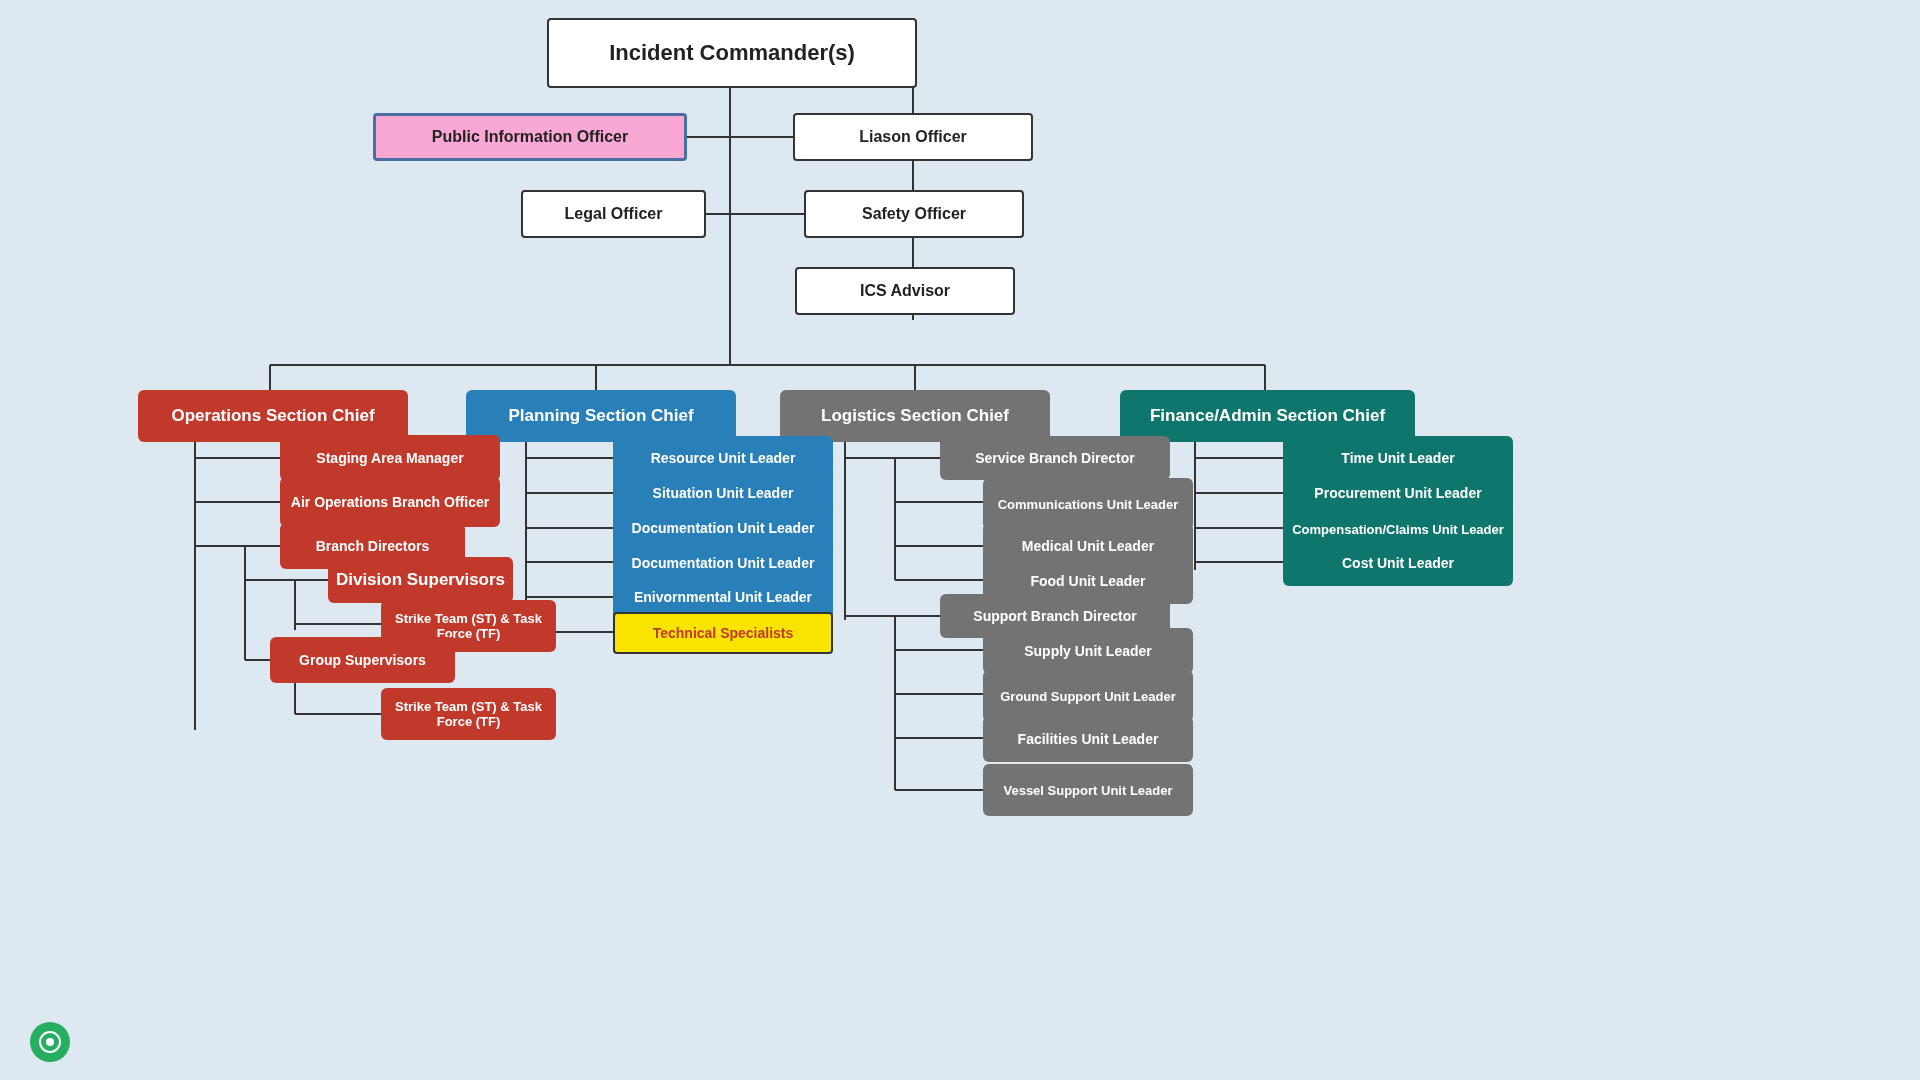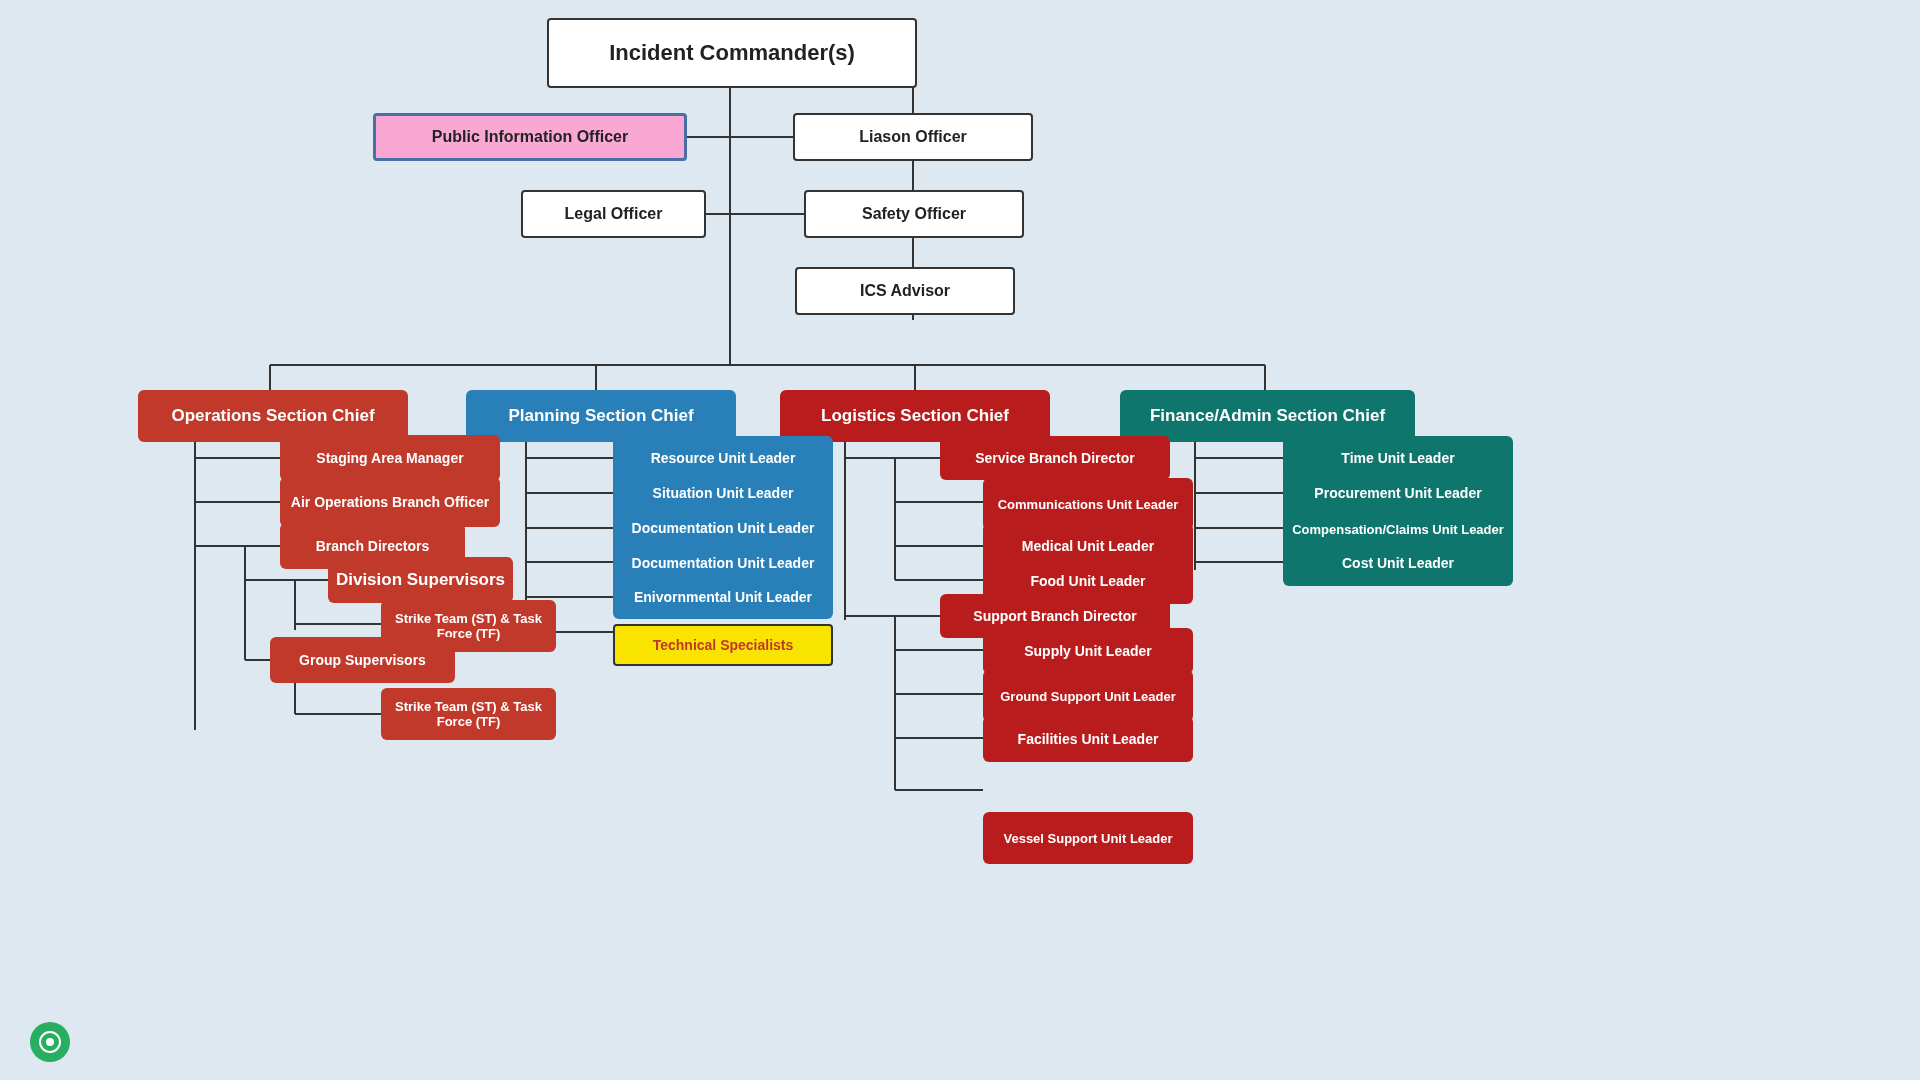--- a/index.html
+++ b/index.html
@@ -50,21 +50,21 @@
     }
 
     .box-blue {
       background: #2980b9;
       color: #fff;
       border: none;
       border-radius: 6px;
     }
 
     .box-orange {
-      background: #b91c1c;
+      background: #737373;
       color: #fff;
       border: none;
       border-radius: 6px;
     }
 
     .box-green {
       background: #0f766e;
       color: #fff;
       border: none;
       border-radius: 6px;
@@ -271,21 +271,21 @@
   </div>
 
   <div class="box box-blue" style="left:613px;top:540px;width:220px;height:46px;font-size:14px;">
     <span>Documentation Unit Leader</span>
   </div>
 
   <div class="box box-blue" style="left:613px;top:575px;width:220px;height:44px;font-size:14px;">
     <span>Enivornmental Unit Leader</span>
   </div>
 
-  <div class="box box-yellow" style="left:613px;top:612px;width:220px;height:42px;font-size:14px;margin-top:12px;">
+  <div class="box box-yellow" style="left:613px;top:612px;width:220px;height:42px;font-size:14px;">
     <span>Technical Specialists</span>
   </div>
 
   <div class="box box-orange" style="left:940px;top:436px;width:230px;height:44px;font-size:14px;">
     <span>Service Branch Director</span>
   </div>
 
   <div class="box box-orange" style="left:983px;top:478px;width:210px;height:52px;font-size:13px;">
     <span>Communications Unit Leader</span>
   </div>
@@ -307,21 +307,21 @@
   </div>
 
   <div class="box box-orange" style="left:983px;top:670px;width:210px;height:52px;font-size:13px;">
     <span>Ground Support Unit Leader</span>
   </div>
 
   <div class="box box-orange" style="left:983px;top:716px;width:210px;height:46px;font-size:14px;">
     <span>Facilities Unit Leader</span>
   </div>
 
-  <div class="box box-orange" style="left:983px;top:764px;width:210px;height:52px;font-size:13px;margin-top:48px;">
+  <div class="box box-orange" style="left:983px;top:764px;width:210px;height:52px;font-size:13px;">
     <span>Vessel Support Unit Leader</span>
   </div>
 
   <div class="box box-green" style="left:1283px;top:436px;width:230px;height:44px;font-size:14px;">
     <span>Time Unit Leader</span>
   </div>
 
   <div class="box box-green" style="left:1283px;top:470px;width:230px;height:46px;font-size:14px;">
     <span>Procurement Unit Leader</span>
   </div>

